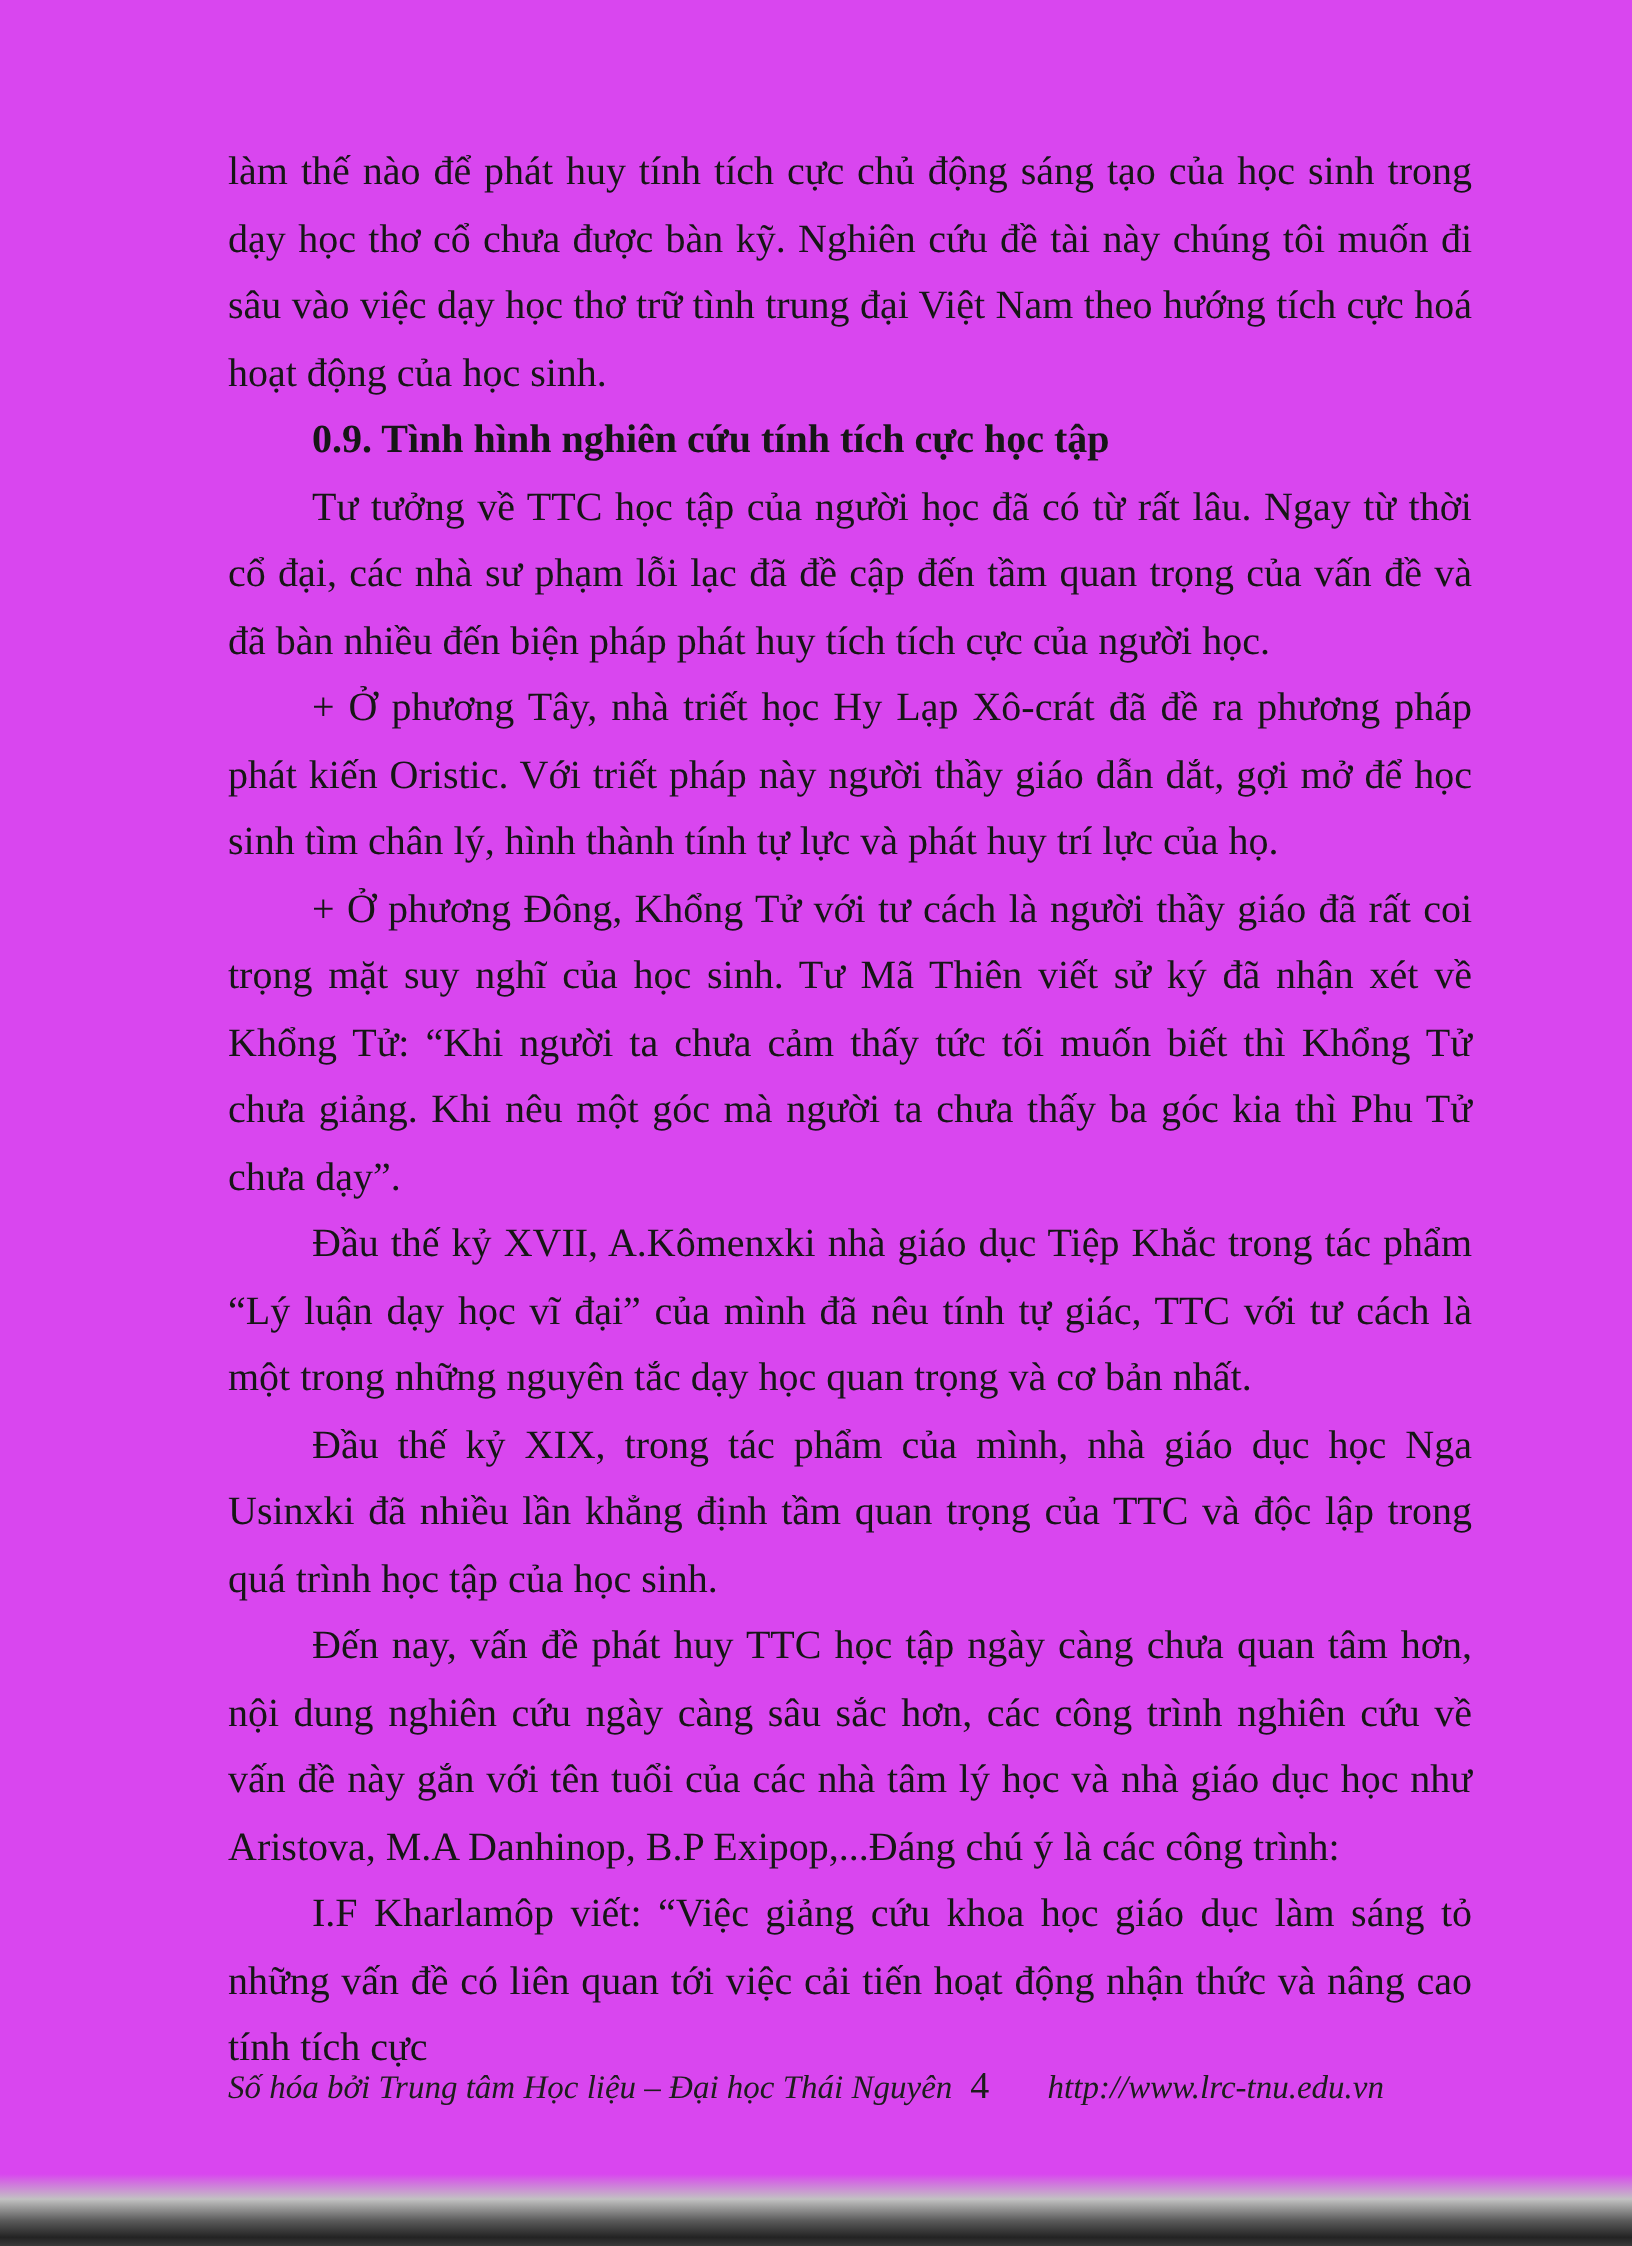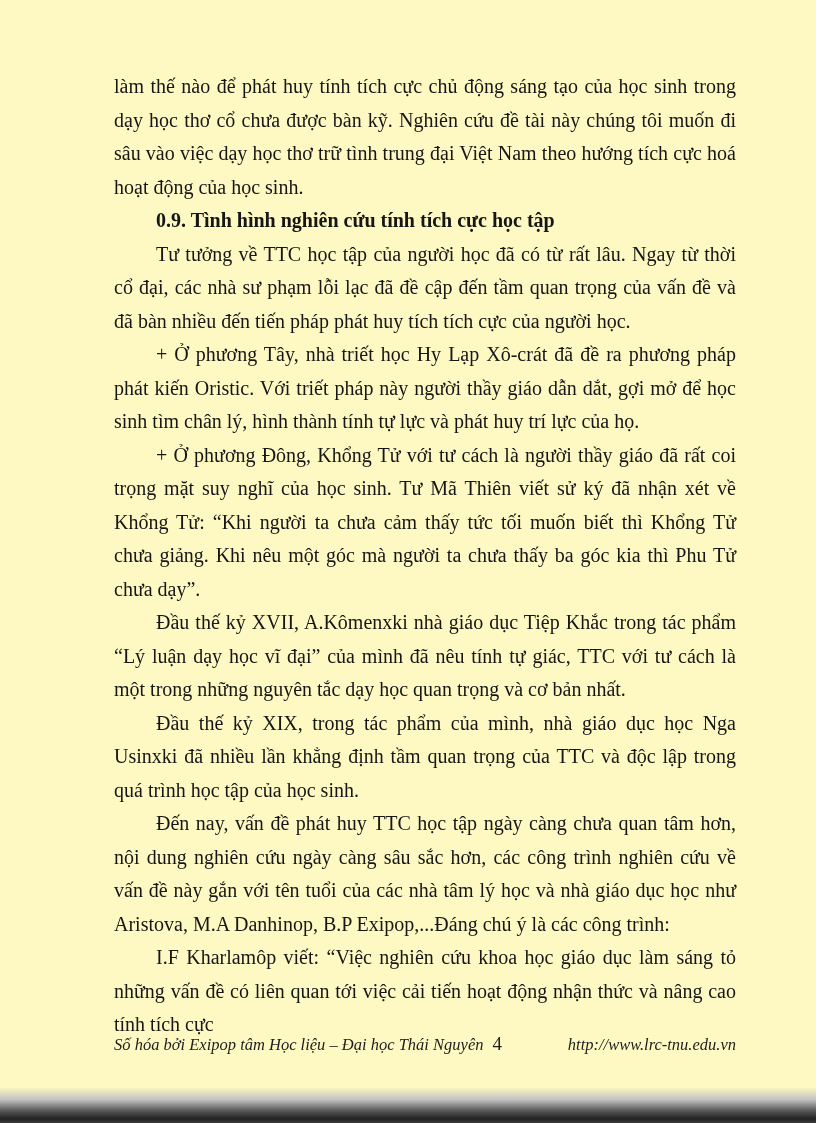--- a/index.html
+++ b/index.html
@@ -4,21 +4,21 @@
 <style>
   html, body {
     margin: 0;
     padding: 0;
     background: #e8e8e8;
   }
   .page {
     position: relative;
     width: 816px;
     height: 1123px;
-    background: #fef9c3;
+    background: #d946ef;
     overflow: hidden;
     font-family: "Liberation Serif", "DejaVu Serif", serif;
     color: #161616;
   }
   .content {
     position: absolute;
     top: 70px;
     left: 114px;
     width: 622px;
     font-size: 20px;
@@ -49,48 +49,49 @@
     font-style: italic;
   }
   .footer .pagenum {
     font-style: normal;
     font-size: 19px;
     margin-left: 9px;
   }
   .footer .url {
     font-style: italic;
     margin-left: auto;
+    margin-right: 44px;
   }
   .scan-edge {
     position: absolute;
     left: 0;
     right: 0;
     bottom: 0;
     height: 36px;
     background: linear-gradient(to bottom, rgba(255,255,255,0) 0%, #c2c2c2 35%, #5a5a5a 65%, #232323 88%, #3a3a3a 100%);
   }
 </style>
 </head>
 <body>
 
 <div class="page">
 
   <div class="content">
     <p class="no-indent">làm thế nào để phát huy tính tích cực chủ động sáng tạo của học sinh trong dạy học thơ cổ chưa được bàn kỹ. Nghiên cứu đề tài này chúng tôi muốn đi sâu vào việc dạy học thơ trữ tình trung đại Việt Nam theo hướng tích cực hoá hoạt động của học sinh.</p>
     <p class="heading">0.9. Tình hình nghiên cứu tính tích cực học tập</p>
-    <p>Tư tưởng về TTC học tập của người học đã có từ rất lâu. Ngay từ thời cổ đại, các nhà sư phạm lỗi lạc đã đề cập đến tầm quan trọng của vấn đề và đã bàn nhiều đến tiến pháp phát huy tích tích cực của người học.</p>
+    <p>Tư tưởng về TTC học tập của người học đã có từ rất lâu. Ngay từ thời cổ đại, các nhà sư phạm lỗi lạc đã đề cập đến tầm quan trọng của vấn đề và đã bàn nhiều đến biện pháp phát huy tích tích cực của người học.</p>
     <p>+ Ở phương Tây, nhà triết học Hy Lạp Xô-crát đã đề ra phương pháp phát kiến Oristic. Với triết pháp này người thầy giáo dẫn dắt, gợi mở để học sinh tìm chân lý, hình thành tính tự lực và phát huy trí lực của họ.</p>
     <p>+ Ở phương Đông, Khổng Tử với tư cách là người thầy giáo đã rất coi trọng mặt suy nghĩ của học sinh. Tư Mã Thiên viết sử ký đã nhận xét về Khổng Tử: “Khi người ta chưa cảm thấy tức tối muốn biết thì Khổng Tử chưa giảng. Khi nêu một góc mà người ta chưa thấy ba góc kia thì Phu Tử chưa dạy”.</p>
     <p>Đầu thế kỷ XVII, A.Kômenxki nhà giáo dục Tiệp Khắc trong tác phẩm “Lý luận dạy học vĩ đại” của mình đã nêu tính tự giác, TTC với tư cách là một trong những nguyên tắc dạy học quan trọng và cơ bản nhất.</p>
     <p>Đầu thế kỷ XIX, trong tác phẩm của mình, nhà giáo dục học Nga Usinxki đã nhiều lần khẳng định tầm quan trọng của TTC và độc lập trong quá trình học tập của học sinh.</p>
     <p>Đến nay, vấn đề phát huy TTC học tập ngày càng chưa quan tâm hơn, nội dung nghiên cứu ngày càng sâu sắc hơn, các công trình nghiên cứu về vấn đề này gắn với tên tuổi của các nhà tâm lý học và nhà giáo dục học như Aristova, M.A Danhinop, B.P Exipop,...Đáng chú ý là các công trình:</p>
-    <p>I.F Kharlamôp viết: “Việc nghiên cứu khoa học giáo dục làm sáng tỏ những vấn đề có liên quan tới việc cải tiến hoạt động nhận thức và nâng cao tính tích cực</p>
+    <p>I.F Kharlamôp viết: “Việc giảng cứu khoa học giáo dục làm sáng tỏ những vấn đề có liên quan tới việc cải tiến hoạt động nhận thức và nâng cao tính tích cực</p>
   </div>
 
   <div class="footer">
-    <span class="source">Số hóa bởi Exipop tâm Học liệu – Đại học Thái Nguyên</span>
+    <span class="source">Số hóa bởi Trung tâm Học liệu – Đại học Thái Nguyên</span>
     <span class="pagenum">4</span>
     <span class="url">http://www.lrc-tnu.edu.vn</span>
   </div>
 
   <div class="scan-edge"></div>
 
 </div>
 
 </body></html>

